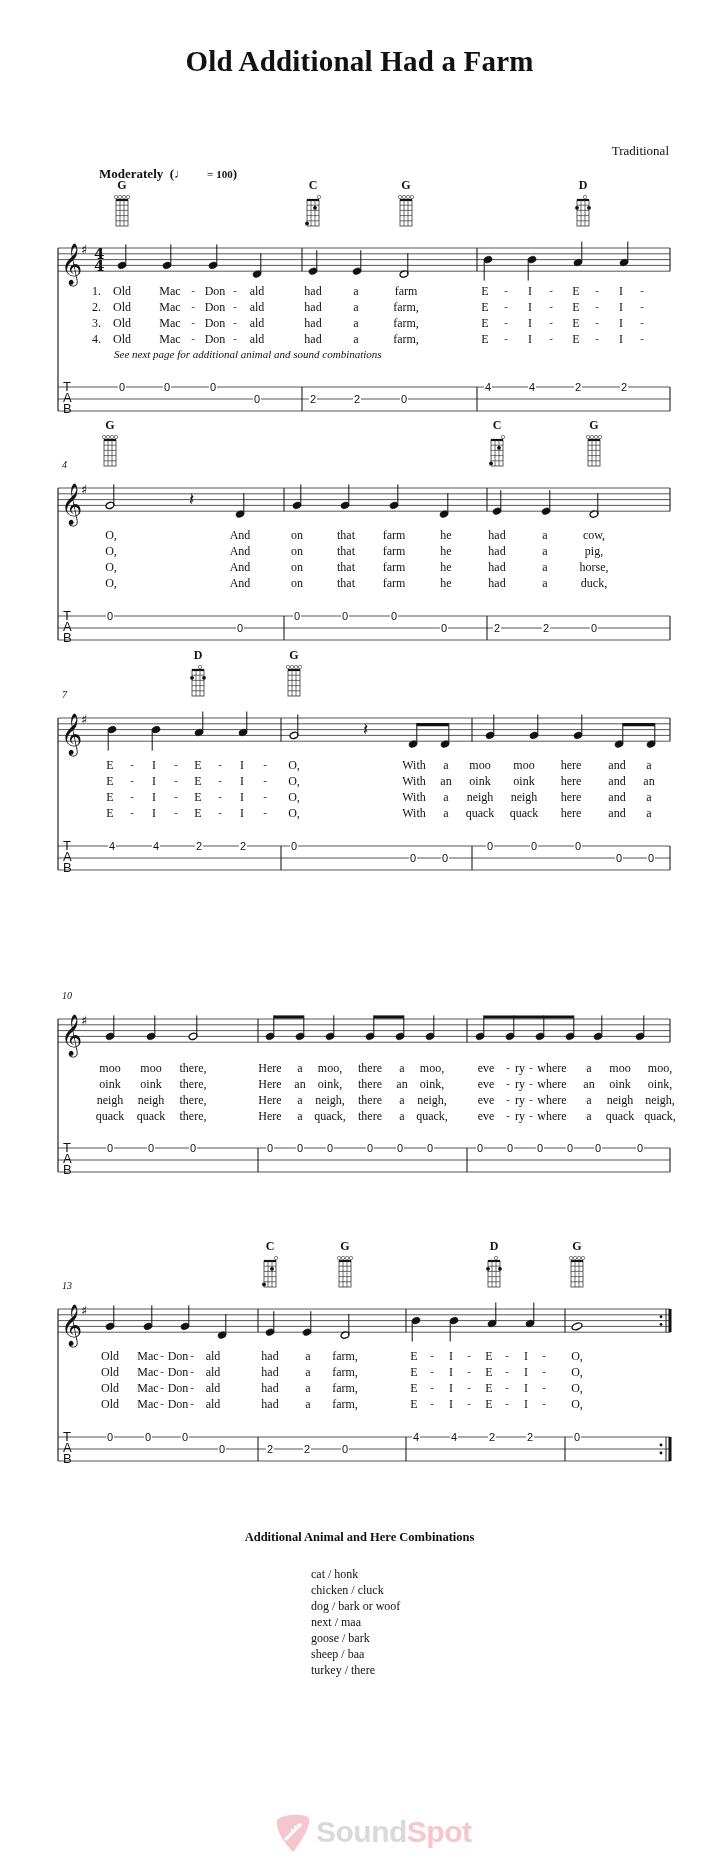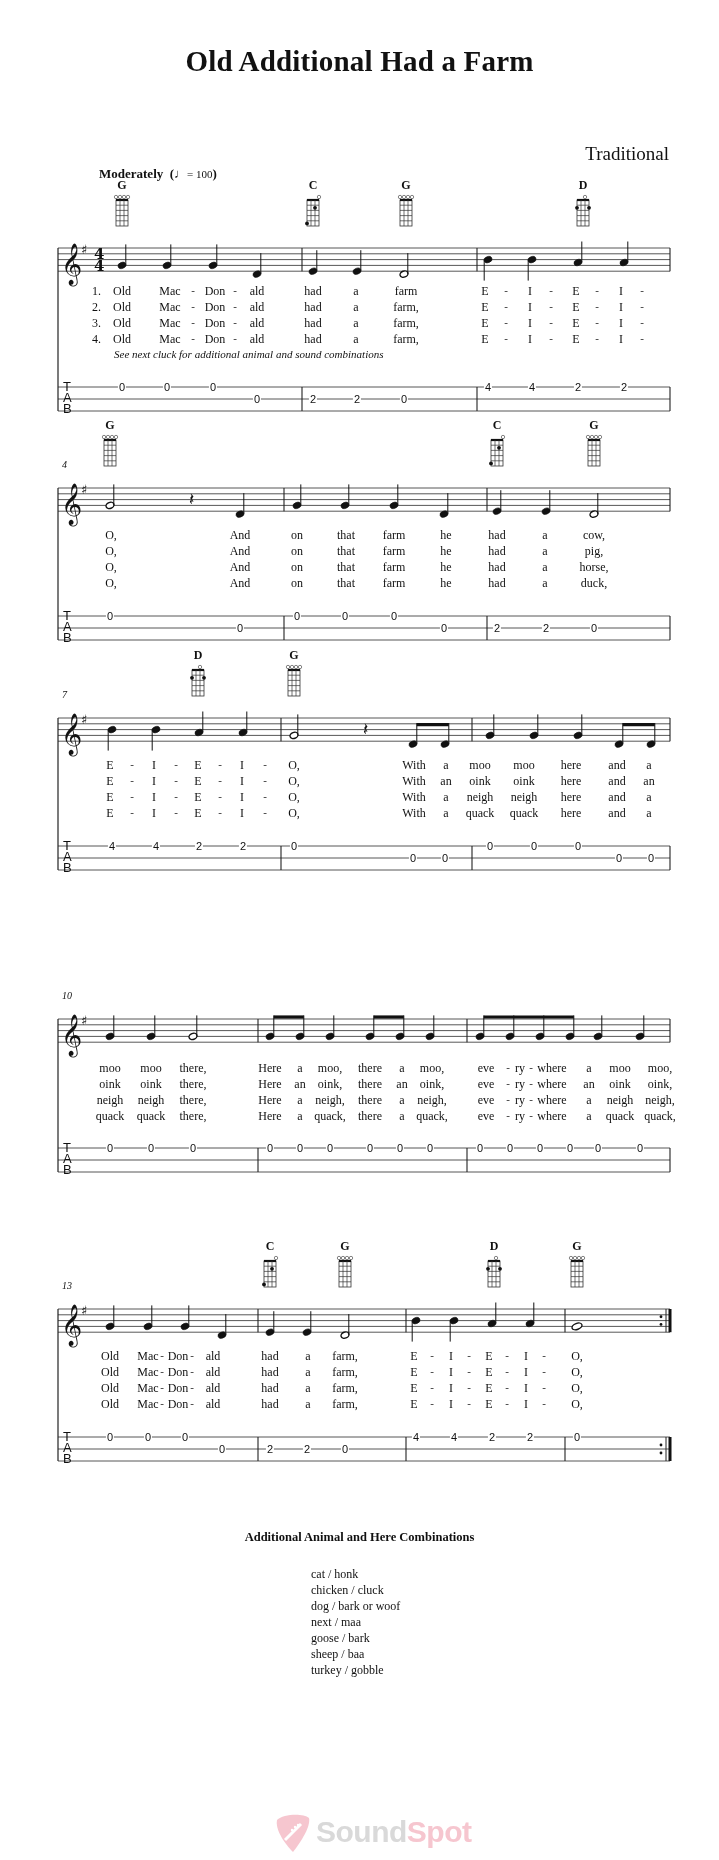--- a/index.html
+++ b/index.html
@@ -1,20 +1,20 @@
 <!DOCTYPE html>
 <html><head>
 <meta charset="utf-8">
 <style>
   html,body{margin:0;padding:0;background:#fff;}
   body{width:719px;height:1860px;position:relative;overflow:hidden;font-family:"Liberation Serif","DejaVu Serif",serif;color:#111;}
   #title{position:absolute;left:0;width:719px;top:45px;text-align:center;font-size:29px;font-weight:bold;letter-spacing:0.2px;}
-  #composer{position:absolute;right:50px;top:143px;font-size:19px;}
+  #composer{position:absolute;right:50px;top:143px;font-size:13px;}
   #tempo{position:absolute;left:99px;top:166px;font-size:13px;font-weight:bold;}
-  #tempo .eq{font-weight:normal;font-size:11px;}
+  #tempo .eq{font-weight:bold;font-size:11px;margin-left:20px;}
   .system{position:absolute;left:0;width:719px;}
   svg.notation{position:absolute;left:0;top:0;overflow:visible;}
   .chord-name{position:absolute;font-weight:bold;font-size:12px;transform:translateX(-50%);}
   .lyric{position:absolute;font-size:12px;transform:translateX(-50%);white-space:nowrap;}
   .hyph{position:absolute;font-size:11px;transform:translateX(-50%);color:#222;}
   .verse-num{position:absolute;font-size:12px;}
   .note-text{position:absolute;font-size:11px;font-style:italic;}
   .measure-num{position:absolute;font-size:10px;font-style:italic;}
   .fret{position:absolute;font-family:"Liberation Sans","DejaVu Sans",sans-serif;font-size:11px;background:#fff;padding:0 1px;transform:translate(-50%,-50%);line-height:11px;}
   .tab-letter{position:absolute;font-family:"Liberation Sans","DejaVu Sans",sans-serif;font-size:13px;font-weight:normal;line-height:12px;}
@@ -226,21 +226,21 @@
       <div class="lyric" style="left: 356px; top: 332px;">a</div>
       <div class="lyric" style="left: 406px; top: 332px;">farm,</div>
       <div class="lyric" style="left: 485px; top: 332px;">E</div>
       <div class="hyph" style="left: 506px; top: 332px;">-</div>
       <div class="lyric" style="left: 530px; top: 332px;">I</div>
       <div class="hyph" style="left: 551px; top: 332px;">-</div>
       <div class="lyric" style="left: 576px; top: 332px;">E</div>
       <div class="hyph" style="left: 597px; top: 332px;">-</div>
       <div class="lyric" style="left: 621px; top: 332px;">I</div>
       <div class="hyph" style="left: 642px; top: 332px;">-</div>
-      <div class="note-text" style="left: 114px; top: 348px;">See next cluck for additional animal and sound combinations</div>
+      <div class="note-text" style="left: 114px; top: 348px;">See next page for additional animal and sound combinations</div>
       <div class="tab-letter" style="left: 63px; top: 381px;">T</div>
       <div class="tab-letter" style="left: 63px; top: 392px;">A</div>
       <div class="tab-letter" style="left: 63px; top: 403px;">B</div>
       <div class="fret" style="left: 122px; top: 387px;">0</div>
       <div class="fret" style="left: 167px; top: 387px;">0</div>
       <div class="fret" style="left: 213px; top: 387px;">0</div>
       <div class="fret" style="left: 257px; top: 399px;">0</div>
       <div class="fret" style="left: 313px; top: 399px;">2</div>
       <div class="fret" style="left: 357px; top: 399px;">2</div>
       <div class="fret" style="left: 404px; top: 399px;">0</div>
@@ -986,21 +986,21 @@
   </div>
 
 <div id="extra-title">Additional Animal and Here Combinations</div>
 <div id="extra-list">
   <div>cat / honk</div>
   <div>chicken / cluck</div>
   <div>dog / bark or woof</div>
   <div>next / maa</div>
   <div>goose / bark</div>
   <div>sheep / baa</div>
-  <div>turkey / gobble</div>
+  <div>turkey / there</div>
 </div>
 
 <div id="watermark">
   <svg width="40" height="42" viewBox="0 0 40 42" style="position:absolute;left:0;top:0;">
     <path d="M4 8 C10 2, 30 1, 36 6 C38 14, 28 30, 20 40 C12 32, 2 18, 4 8 Z" fill="#f6c6cf"></path>
     <path d="M12 28 L28 12" stroke="#fff" stroke-width="3"></path>
     <circle cx="22" cy="15" r="1.2" fill="#fff"></circle>
       <circle cx="25" cy="13" r="1.2" fill="#fff"></circle>
       <circle cx="19" cy="18" r="1.2" fill="#fff"></circle>
   </svg>

